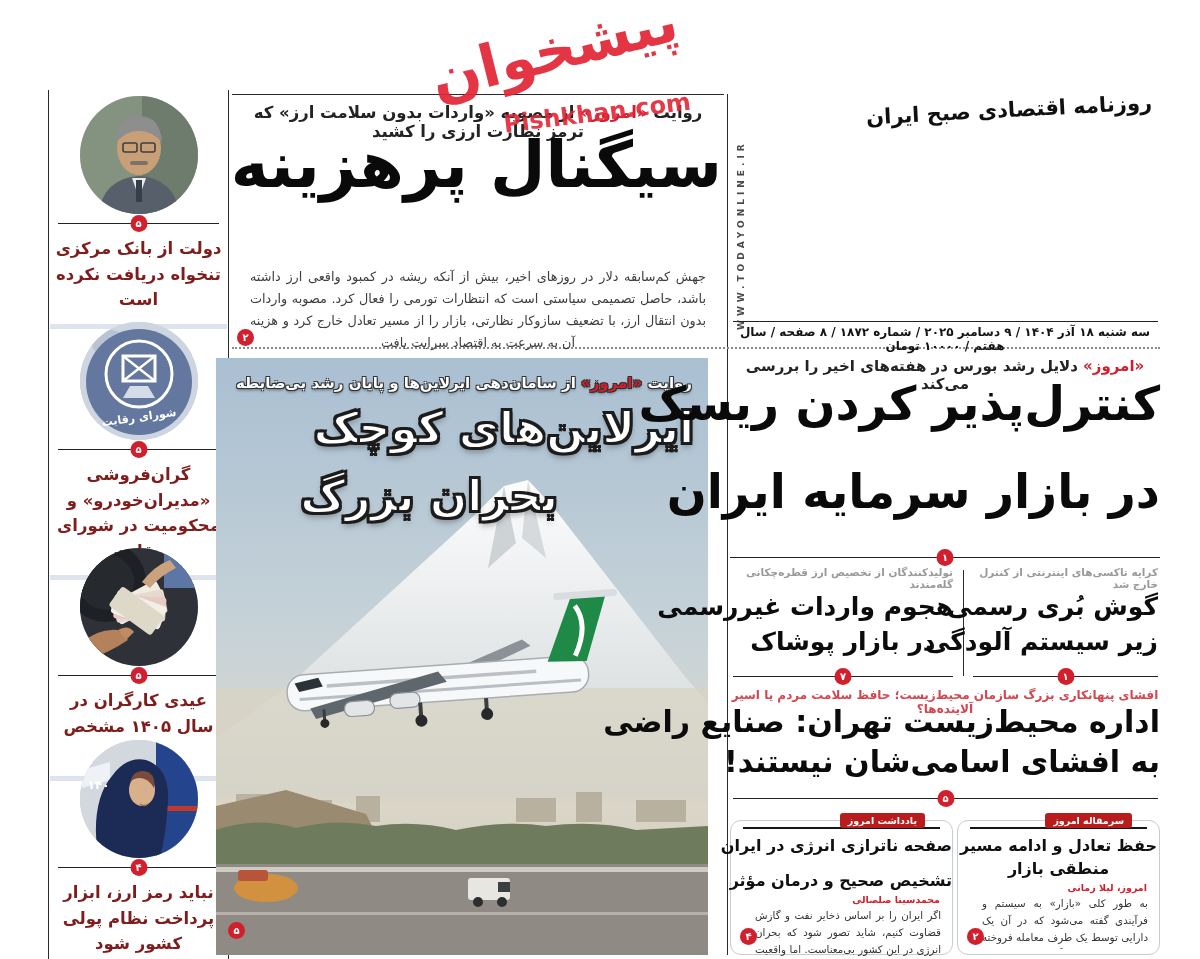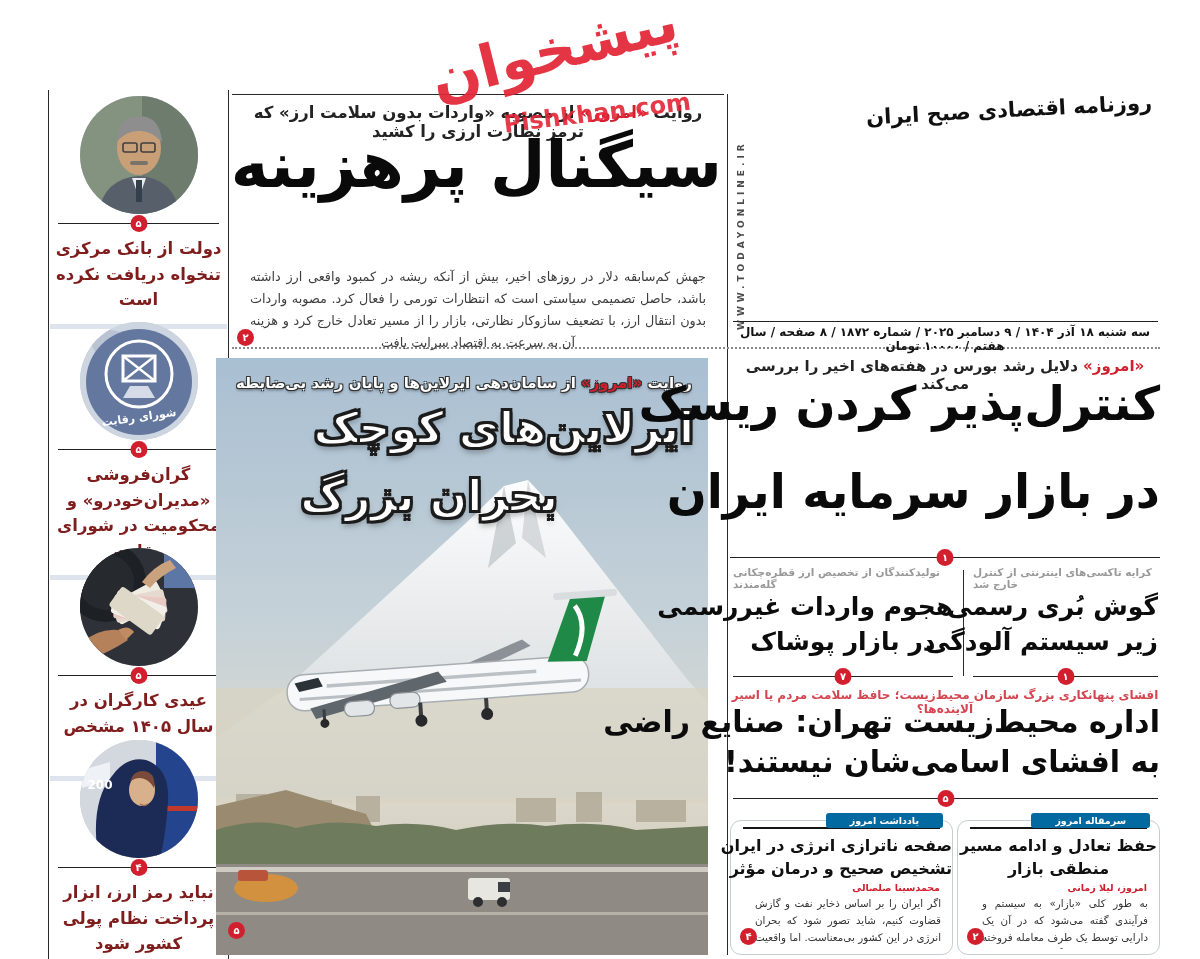--- a/index.html
+++ b/index.html
@@ -61,32 +61,32 @@
             font-weight:bold;color:#141414;}
   
   .mk-kicker{position:absolute;top:357px;left:732px;width:426px;text-align:center;font-size:15px;
              font-weight:bold;color:#232323;}
   .mk-line{position:absolute;left:730px;width:430px;text-align:center;font-size:47px;font-weight:bold;
            color:#0a0a0a;white-space:nowrap;letter-spacing:-1px;}
   .mk-line1{top:376px;} .mk-line2{top:464px;}
   .rule-badge{position:absolute;border-top:1.5px solid #222;height:0;}
   .rule-badge .badge{position:absolute;top:-9px;left:50%;transform:translateX(-50%);}
   .sub{position:absolute;top:566px;}
-  .sub-kicker{font-size:10.5px;color:#999;font-weight:bold;text-align:left;}
+  .sub-kicker{font-size:10.5px;color:#999;font-weight:bold;text-align:right;}
   .sub-line{font-size:25px;font-weight:bold;text-align:center;line-height:1.38;color:#0c0c0c;white-space:nowrap;}
   .env-kicker{position:absolute;top:688px;left:730px;width:430px;text-align:center;font-size:12px;
               font-weight:bold;color:#d5454f;}
   .env-line{position:absolute;left:730px;width:430px;text-align:center;font-size:30px;font-weight:bold;
             color:#0b0b0b;white-space:nowrap;}
   .env-line1{top:704px;} .env-line2{top:744px;}
   
   .box{position:absolute;top:820px;height:133px;border:1px solid #c7ccd2;border-radius:11px;background:#fff;}
   .box::before{content:"";position:absolute;top:6px;left:12px;right:12px;border-top:2.5px solid #161616;}
-  .tab{position:absolute;top:-8px;right:9px;background:#0369a1;color:#fff;font-size:9.5px;font-weight:bold;
-       padding:2px 24px;border-radius:3px;z-index:2;}
+  .tab{position:absolute;top:-8px;right:27px;background:#b91c1c;color:#fff;font-size:9.5px;font-weight:bold;
+       padding:2px 8px;border-radius:3px;z-index:2;}
   .box-title{margin-top:13px;text-align:center;font-size:16px;font-weight:bold;line-height:1.45;color:#101010;
              white-space:nowrap;}
   .box-byline{text-align:right;padding:2px 12px 0;color:#d21f2e;font-size:9.5px;font-weight:bold;}
   .box-body{padding:2px 11px 0 24px;font-size:10.3px;line-height:1.62;text-align:justify;color:#333;
             height:54px;overflow:hidden;}
   .box-badge{position:absolute;left:9px;bottom:9px;}
 </style>
 </head>
 <body>
 
@@ -176,21 +176,21 @@
         <svg viewBox="0 0 118 118">
           <rect width="118" height="118" fill="#d3d8de"></rect>
           <rect x="76" width="42" height="118" fill="#25448e"></rect>
           <rect x="76" y="66" width="42" height="5" fill="#c0392b"></rect>
           <path d="M2,30 L30,22 L30,40 L2,48 Z" fill="#eef1f5"></path>
           <path d="M18,118 Q10,62 32,36 Q46,16 66,20 Q90,28 88,62 Q86,94 80,118 Z" fill="#1c2b55"></path>
           <ellipse cx="62" cy="50" rx="13" ry="16" fill="#d9b08c"></ellipse>
           <path d="M50,42 Q54,28 68,32 Q76,36 74,48 Q68,38 60,38 Q54,38 50,42 Z" fill="#7a4a3a"></path>
           <path d="M60,64 q4,3 8,0" stroke="#a06a52" stroke-width="1.5" fill="none"></path>
         </svg>
-        <span class="photo-text140">200</span>
+        <span class="photo-text140">۱۴۰</span>
       </div>
       <div class="sb-rule">
           <span class="badge">۴</span>
         </div>
       <div class="sb-head">نباید رمز ارز، ابزار پرداخت نظام پولی کشور شود</div>
     </div>
   </div>
 
   <div class="lead-kicker">
     <span>روایت </span><span class="brand">«امروز»</span><span> از مصوبه «واردات بدون سلامت ارز» که ترمز نظارت ارزی را کشید</span>
@@ -304,21 +304,21 @@
   <div class="env-kicker">افشای پنهانکاری بزرگ سازمان محیط‌زیست؛ حافظ سلامت مردم یا اسیر آلاینده‌ها؟</div>
   <div class="env-line env-line2">به افشای اسامی‌شان نیستند!</div>
   <div class="env-line env-line1">اداره محیط‌زیست تهران: صنایع راضی</div>
   <div class="rule-badge" style="top:798px;left:733px;width:425px;">
     <span class="badge">۵</span>
   </div>
 
   <div class="box" style="left:730px;width:221px;">
     <span class="tab">یادداشت امروز</span>
     <div class="box-title">صفحه ناترازی انرژی در ایران</div>
-    <div class="box-title" style="margin-top:0;">تشخیص صحیح و درمان مؤثر</div>
+    <div class="box-title" style="margin-top:12px;">تشخیص صحیح و درمان مؤثر</div>
     <div class="box-byline">محمدسینا صلصالی</div>
     <div class="box-body">اگر ایران را بر اساس ذخایر نفت و گازش قضاوت کنیم، شاید تصور شود که بحران انرژی در این کشور بی‌معناست. اما واقعیت پیچیده‌تر است: ایران کشوری است با وفور منابع انرژی اما گرفتار در کمبود عرضه، قطعی‌های برق، افت...</div>
     <span class="badge box-badge">۴</span>
   </div>
 
   <div class="box" style="left:957px;width:201px;">
     <span class="tab">سرمقاله امروز</span>
     <div class="box-title">حفظ تعادل و ادامه مسیر</div>
     <div class="box-title" style="margin-top:0;">منطقی بازار</div>
     <div class="box-byline">امروز، لیلا زمانی</div>

